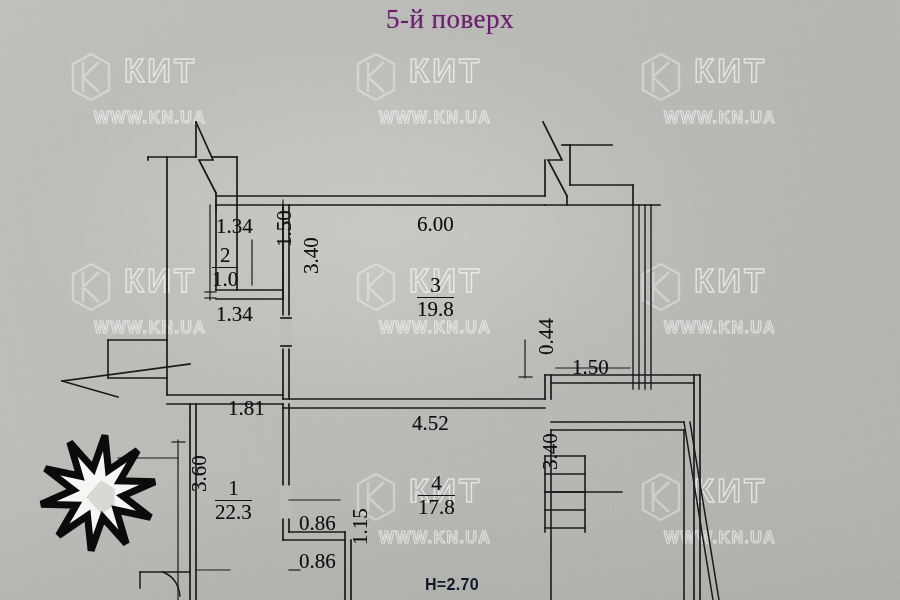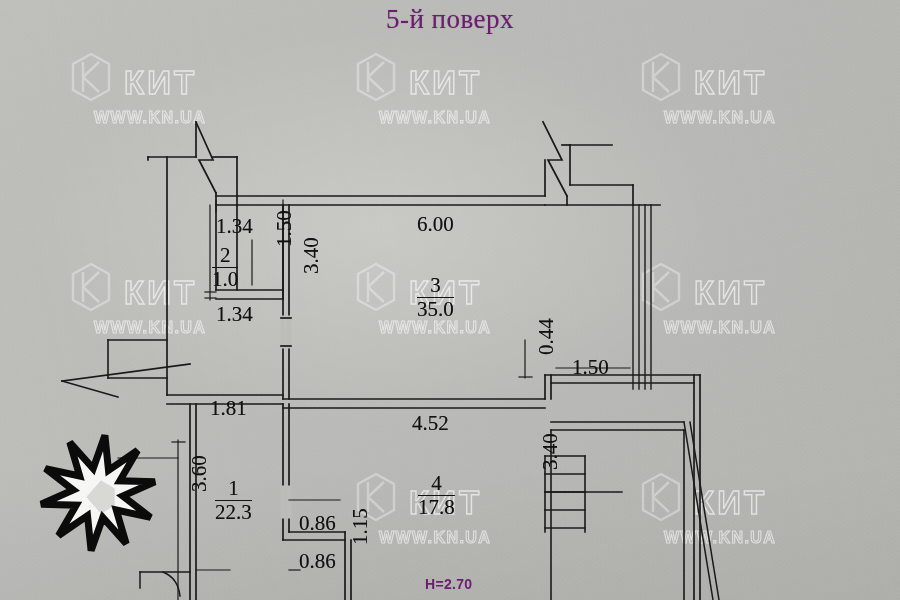--- a/index.html
+++ b/index.html
@@ -51,21 +51,21 @@
   .wm {
     position: absolute;
     display: flex;
     flex-direction: column;
     align-items: center;
     pointer-events: none;
     user-select: none;
   }
   .wm-row {
     display: flex;
-    align-items: flex-end;
+    align-items: flex-start;
     gap: 11px;
   }
   .wm-logo { width: 44px; height: 50px; opacity: .55; }
   .wm-kit {
     font-family: "Liberation Sans", sans-serif;
     font-size: 33px;
     font-weight: 700;
     letter-spacing: 3px;
     color: transparent;
     -webkit-text-stroke: 1.4px rgba(255,255,255,.62);
@@ -102,23 +102,23 @@
   .room-label .num {
     display: block;
     border-bottom: 1.6px solid #141414;
     padding: 0 5px 1px 5px;
   }
   .room-label .area { display: block; padding-top: 1px; }
 
   #ceiling-height {
     position: absolute;
     font-family: "Liberation Sans", sans-serif;
-    font-size: 14px;
+    font-size: 16px;
     font-weight: 700;
-    color: #701a75;
+    color: #0f172a;
     letter-spacing: .3px;
   }
 
   
   #star-marker { position: absolute; left: 32px; top: 432px; }
 </style>
 </head>
 <body>
 
 <div id="page">
@@ -365,42 +365,42 @@
     </g>
   </svg>
 
   <div id="floor-title">5-й поверх</div>
   <div id="dim-layer">
       <span class="dim" style="left: 216px; top: 214px;">1.34</span>
       <span class="dim" style="left: 216px; top: 302px;">1.34</span>
       <span class="dim rot" style="left: 272px; top: 247px;">1.50</span>
       <span class="dim" style="left: 417px; top: 212px;">6.00</span>
       <span class="dim rot" style="left: 299px; top: 274px;">3.40</span>
-      <span class="dim" style="left: 210px; top: 396px;">1.81</span>
+      <span class="dim" style="left: 228px; top: 396px;">1.81</span>
       <span class="dim" style="left: 412px; top: 411px;">4.52</span>
       <span class="dim rot" style="left: 534px; top: 355px;">0.44</span>
       <span class="dim" style="left: 572px; top: 355px;">1.50</span>
       <span class="dim rot" style="left: 538px; top: 470px;">3.40</span>
       <span class="dim rot" style="left: 187px; top: 492px;">3.60</span>
       <span class="dim" style="left: 299px; top: 511px;">0.86</span>
       <span class="dim" style="left: 299px; top: 549px;">0.86</span>
       <span class="dim rot" style="left: 348px; top: 545px;">1.15</span>
     </div>
   <div id="room-layer">
       <div class="room-label" style="left: 215px; top: 478px;">
         <span class="num">1</span>
         <span class="area">22.3</span>
       </div>
       <div class="room-label" style="left: 212px; top: 245px;">
         <span class="num">2</span>
         <span class="area">1.0</span>
       </div>
       <div class="room-label" style="left: 417px; top: 275px;">
         <span class="num">3</span>
-        <span class="area">35.0</span>
+        <span class="area">19.8</span>
       </div>
       <div class="room-label" style="left: 418px; top: 473px;">
         <span class="num">4</span>
         <span class="area">17.8</span>
       </div>
     </div>
   <div id="ceiling-height" style="left:425px; top:576px;">H=2.70</div>
 
   <svg id="star-marker" width="132" height="122" viewBox="0 0 132 122">
     <polygon id="star-poly" stroke-width="7" stroke-linejoin="miter" points="72.9,3.4 76.5,38.3 105.5,18.5 87.8,48.8 122.9,49.8 90.8,64.0 118.6,85.4 84.3,78.0 94.2,111.7 70.8,85.5 59.1,118.6 55.5,83.7 26.5,103.5 44.2,73.2 9.1,72.2 41.2,58.0 13.4,36.6 47.7,44.0 37.8,10.3 61.2,36.5" fill="#f6f6f4" stroke="#0b0b0b"></polygon>

